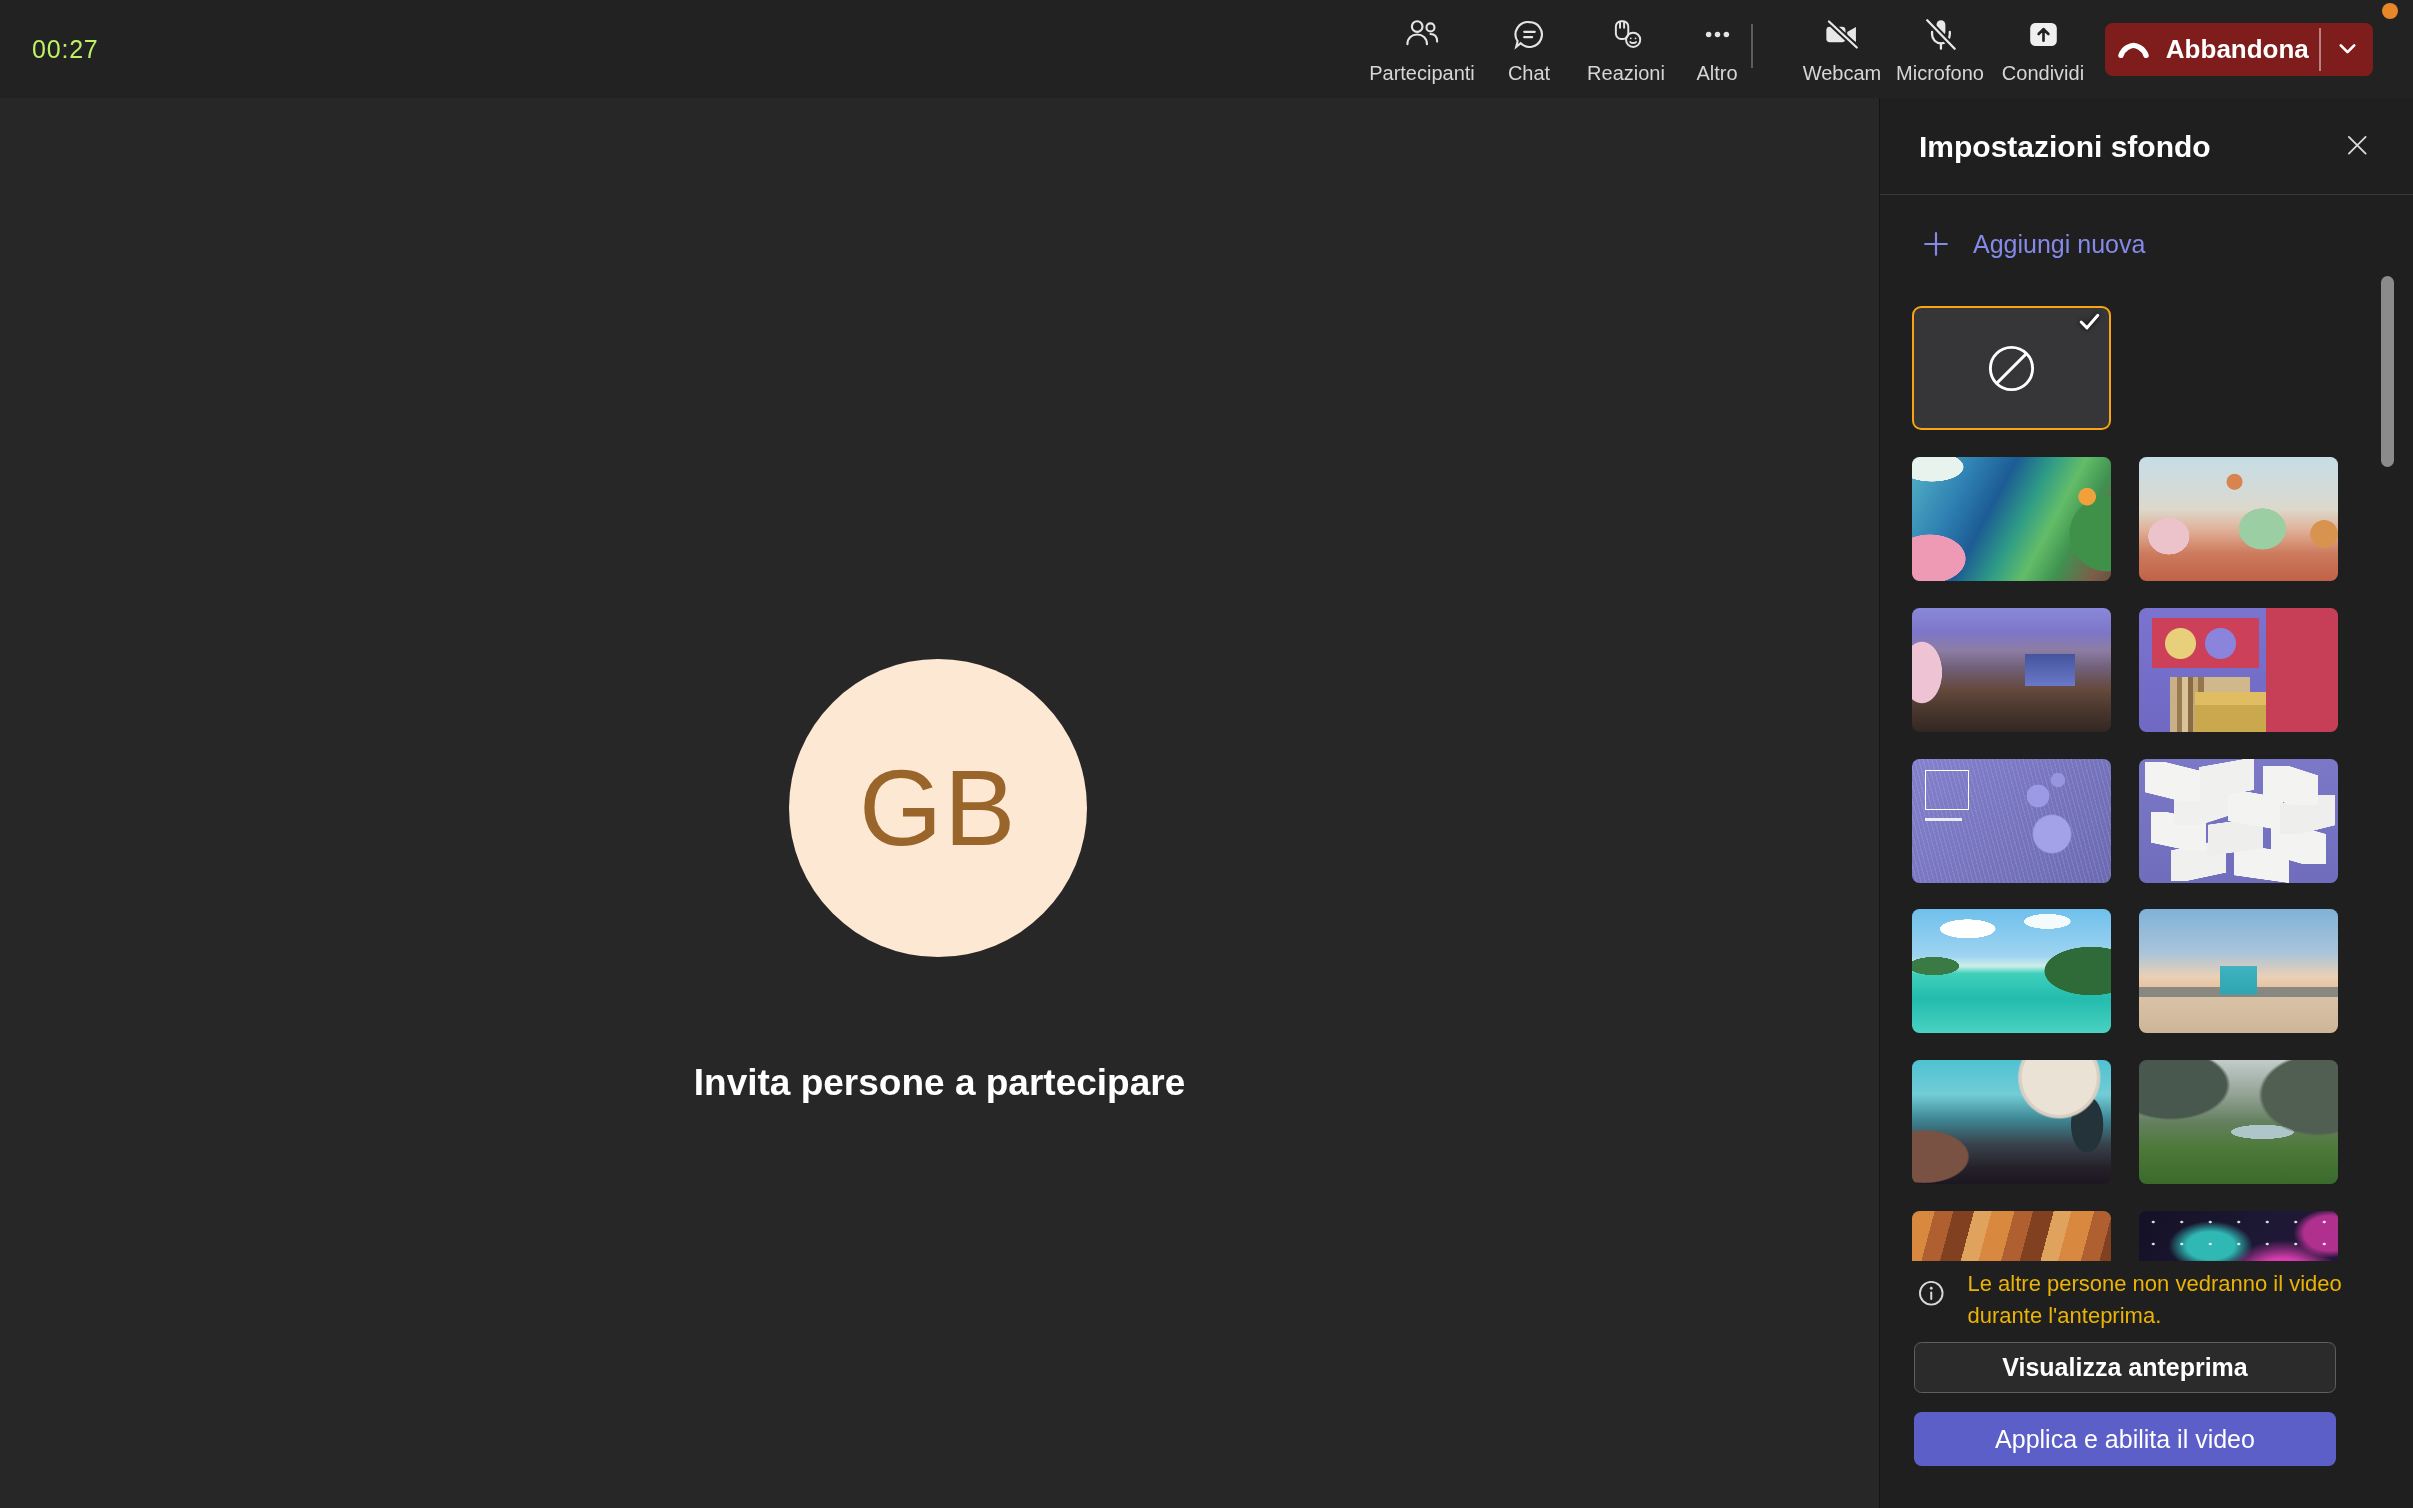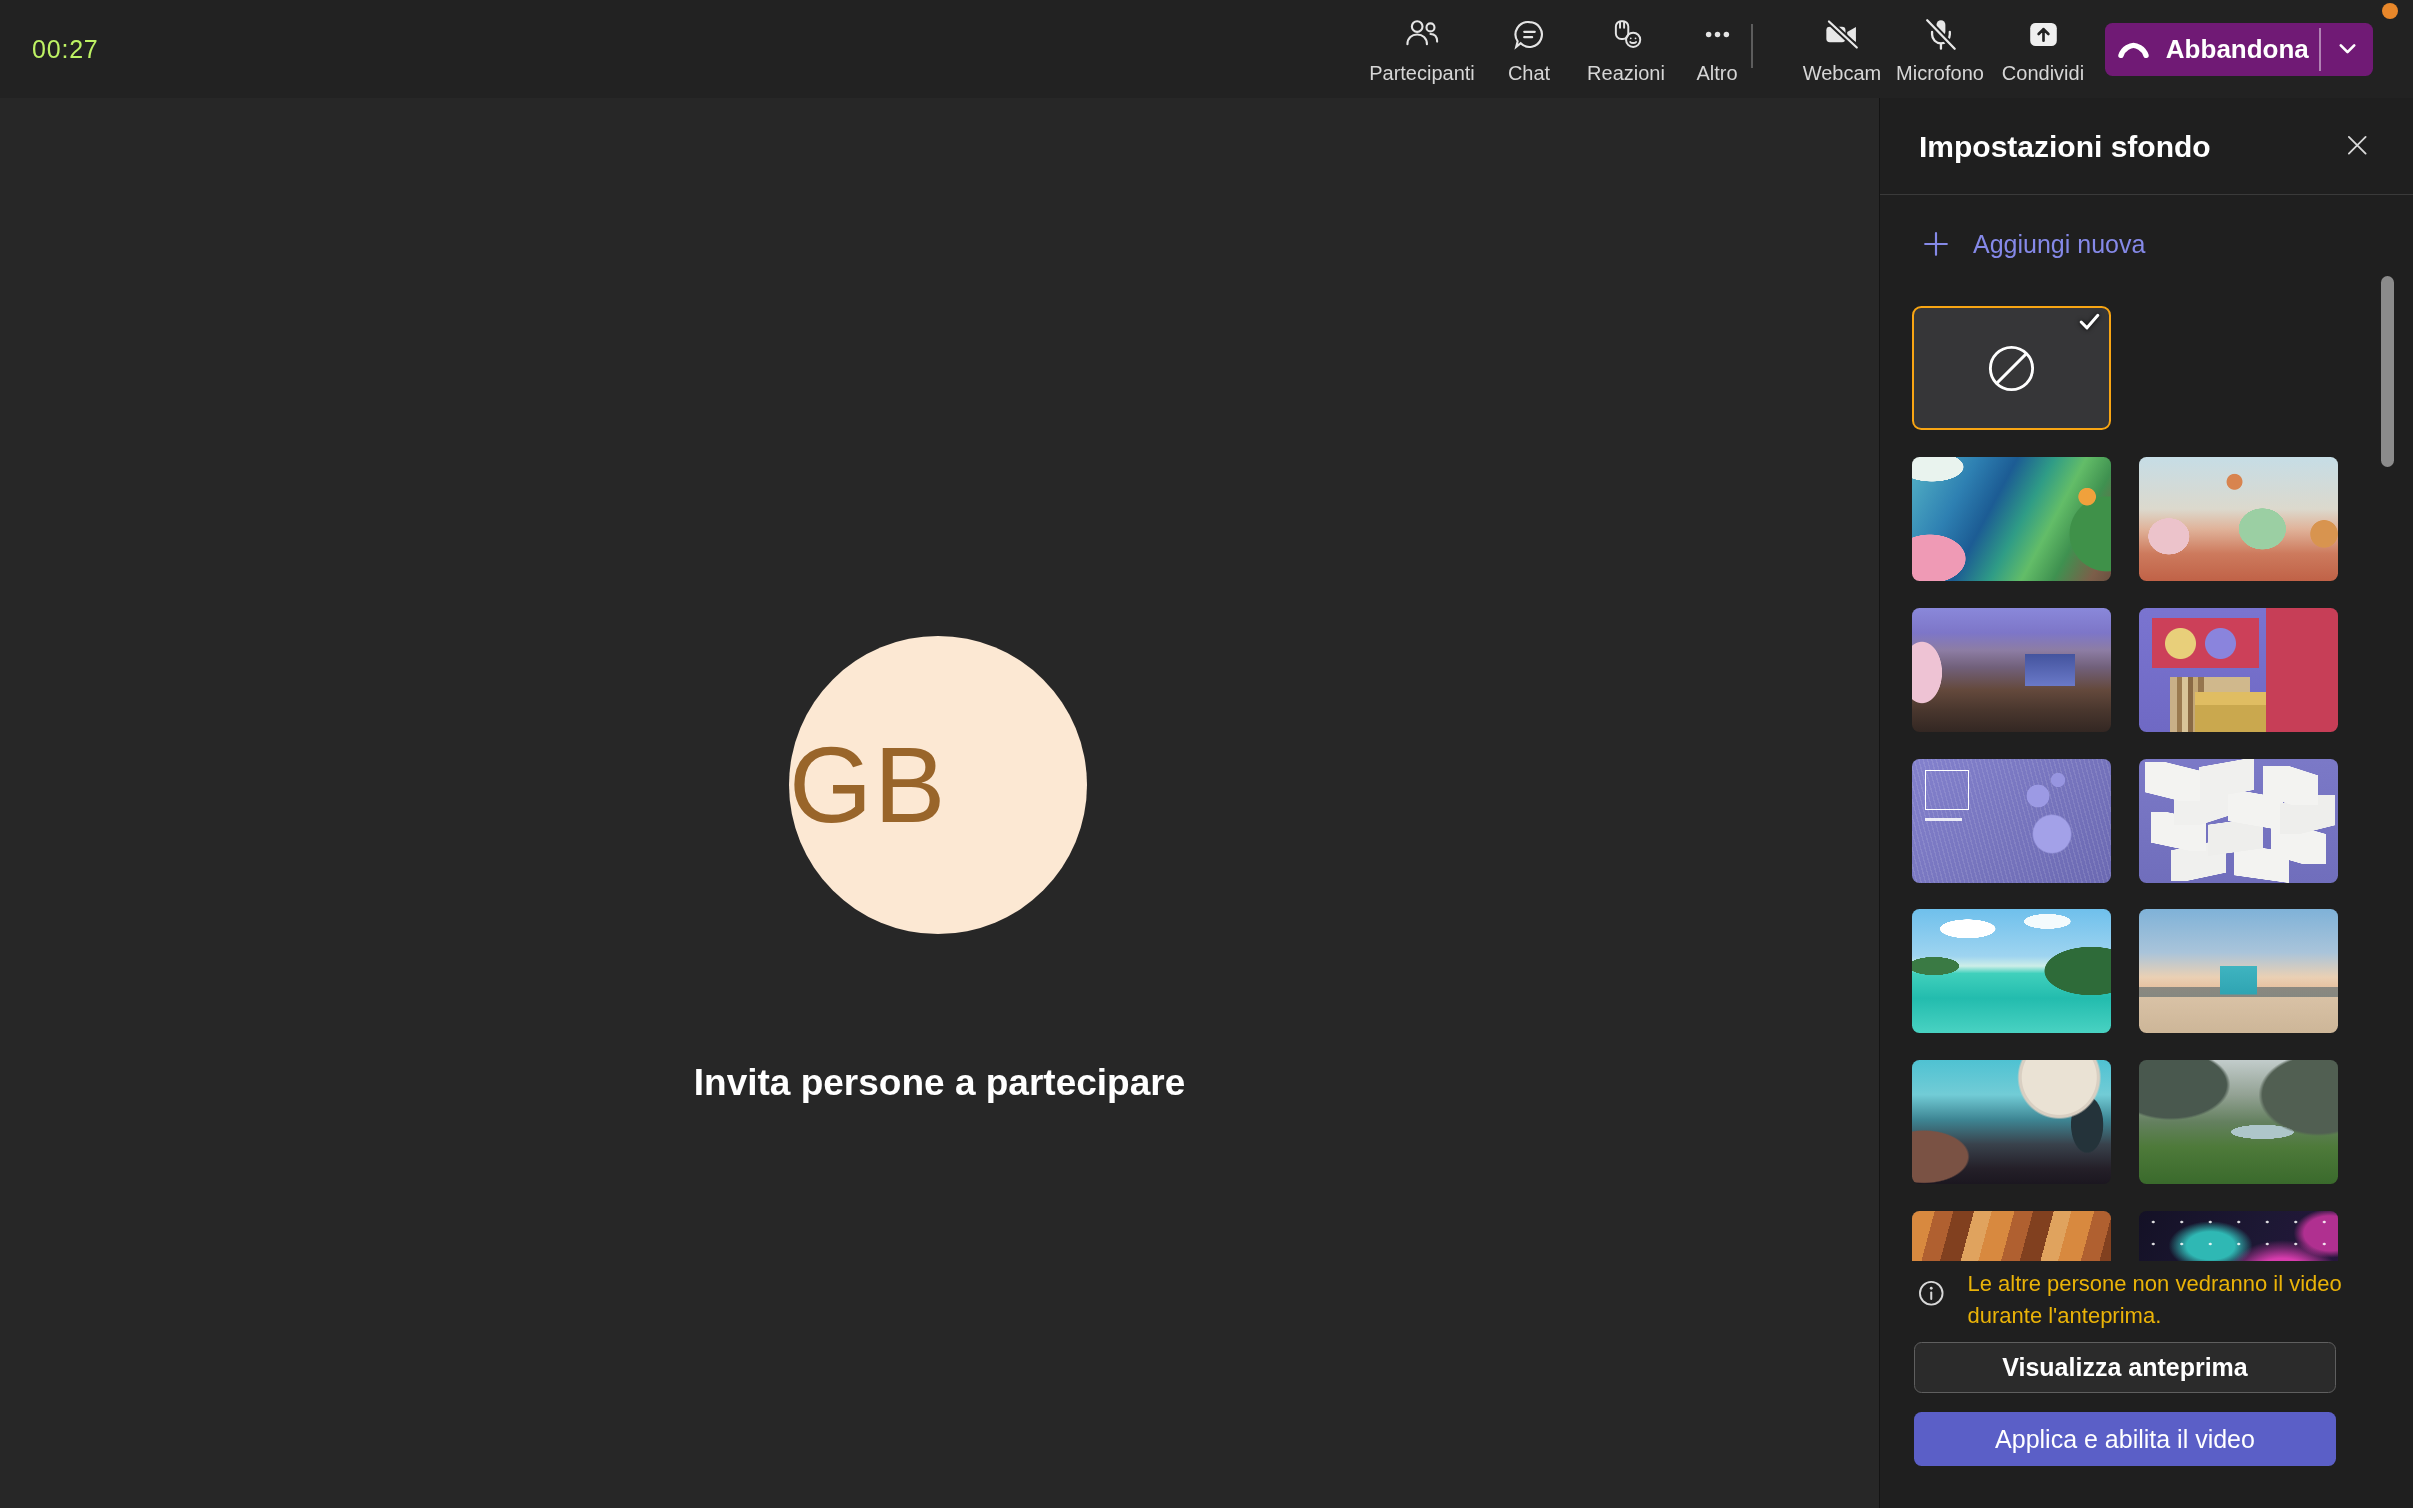--- a/index.html
+++ b/index.html
@@ -10,32 +10,32 @@
   
   .topbar { position:absolute; left:0; top:0; width:2413px; height:98px; background:#222222; z-index:5; }
   .timer { position:absolute; left:32px; top:0; height:98px; display:flex; align-items:center;
     color:#bef264; font-size:25px; letter-spacing:0.8px; }
   .tb-item { position:absolute; top:13.4px; width:142px; height:80px; display:flex; flex-direction:column;
     align-items:center; justify-content:flex-start; gap:6.7px; transform:translateX(-50%); cursor:pointer; }
   .tb-item .ic { height:42px; display:flex; align-items:center; justify-content:center; }
   .tb-item .lb { color:#d6d6d6; font-size:20px; white-space:nowrap; }
   .tb-sep { position:absolute; left:1751px; top:23.5px; width:1.7px; height:44px; background:#5d5d5d; }
   .leave-btn { position:absolute; left:2105px; top:22.6px; width:268px; height:53px; border-radius:7.5px;
-    background:#701a75; display:flex; align-items:stretch; cursor:pointer; }
+    background:#7f1d1d; display:flex; align-items:stretch; cursor:pointer; }
   .leave-main { flex:1; display:flex; align-items:center; justify-content:center; gap:13.4px; }
   .leave-main .lbl { color:#ffffff; font-size:26px; font-weight:700; }
   .leave-sep { width:1.7px; margin:5px 0; background:rgba(255,255,255,0.45); }
   .leave-caret { width:52px; display:flex; align-items:center; justify-content:center; }
   .status-dot { position:absolute; left:2382px; top:3.4px; width:16px; height:16px; border-radius:50%;
     background:#e8872a; z-index:6; }
 
   
   .stage { position:absolute; left:0; top:98px; width:1879px; height:1410px; background:#272727; }
-  .avatar { position:absolute; left:789px; top:538px; width:298px; height:298px; border-radius:50%;
-    background:#fce8d3; display:flex; align-items:center; justify-content:flex-start; }
+  .avatar { position:absolute; left:789px; top:561px; width:298px; height:298px; border-radius:50%;
+    background:#fce8d3; display:flex; align-items:center; justify-content:center; }
   .avatar span { color:#99652a; font-size:107px; font-weight:500; letter-spacing:1.7px; }
   .invite { position:absolute; left:0; top:964px; width:1879px; text-align:center; color:#ffffff;
     font-size:37px; font-weight:700; }
 
   
   .panel { position:absolute; left:1879px; top:98px; width:535px; height:1410px; background:#1f1f1f;
     border-left:1.7px solid #141414; }
   .panel-title { position:absolute; left:39px; top:32px; color:#ffffff; font-size:30px; font-weight:700; }
   .panel-close { position:absolute; left:459px; top:28.5px; width:37px; height:37px; display:flex;
     align-items:center; justify-content:center; cursor:pointer; }

